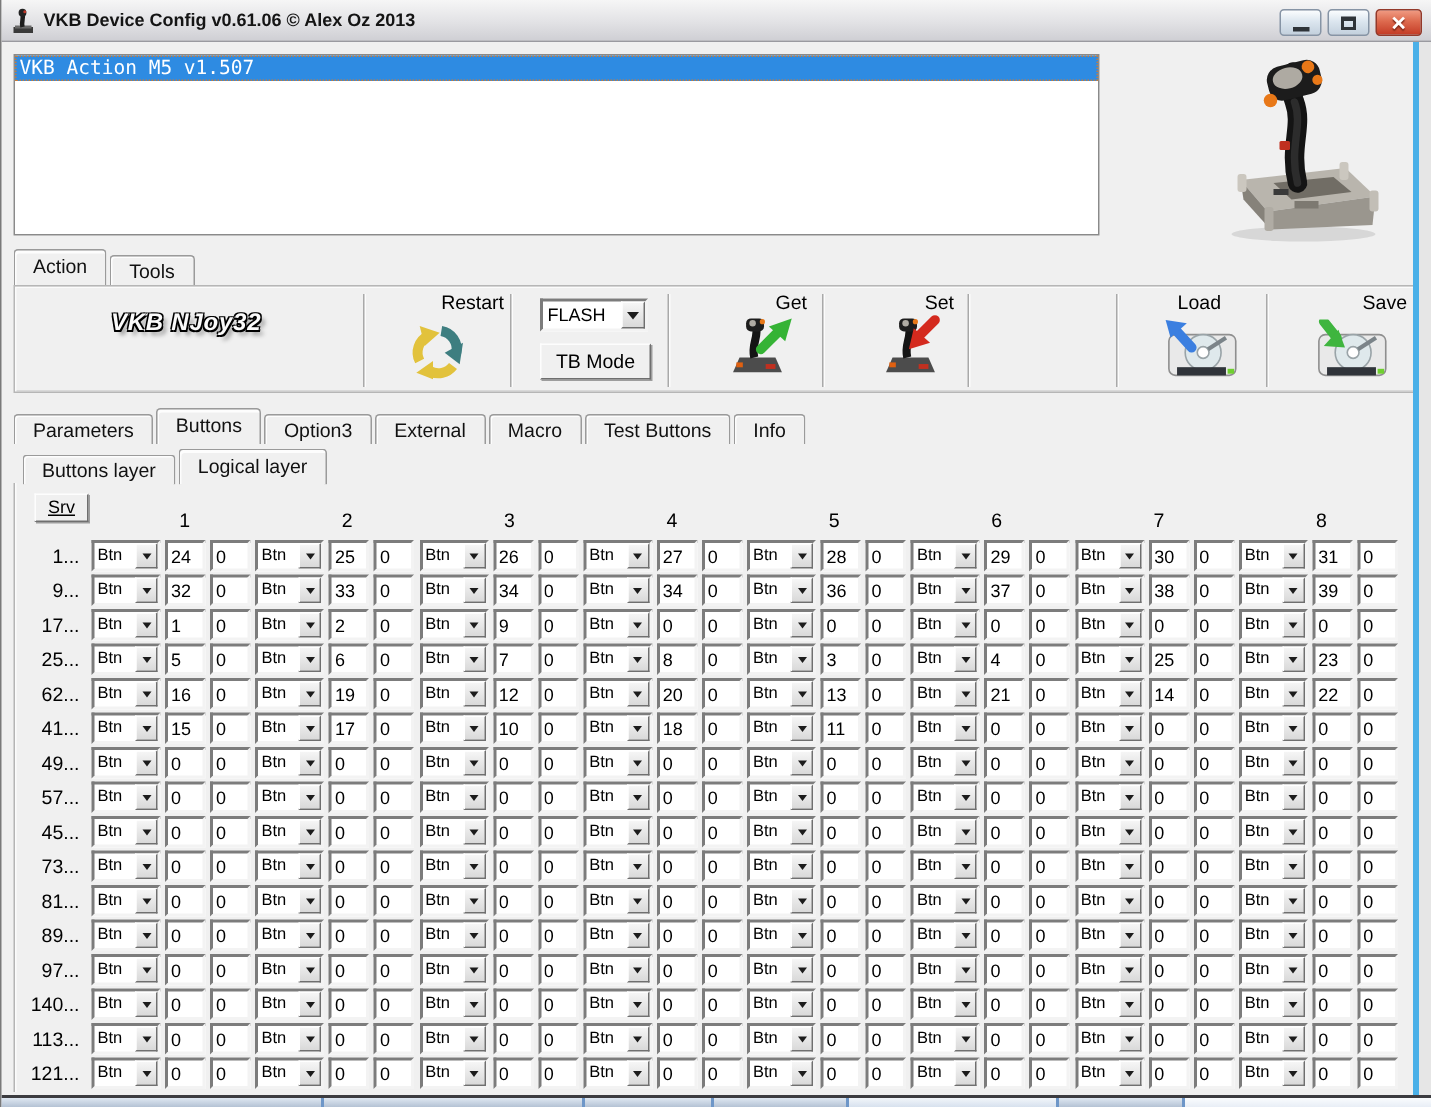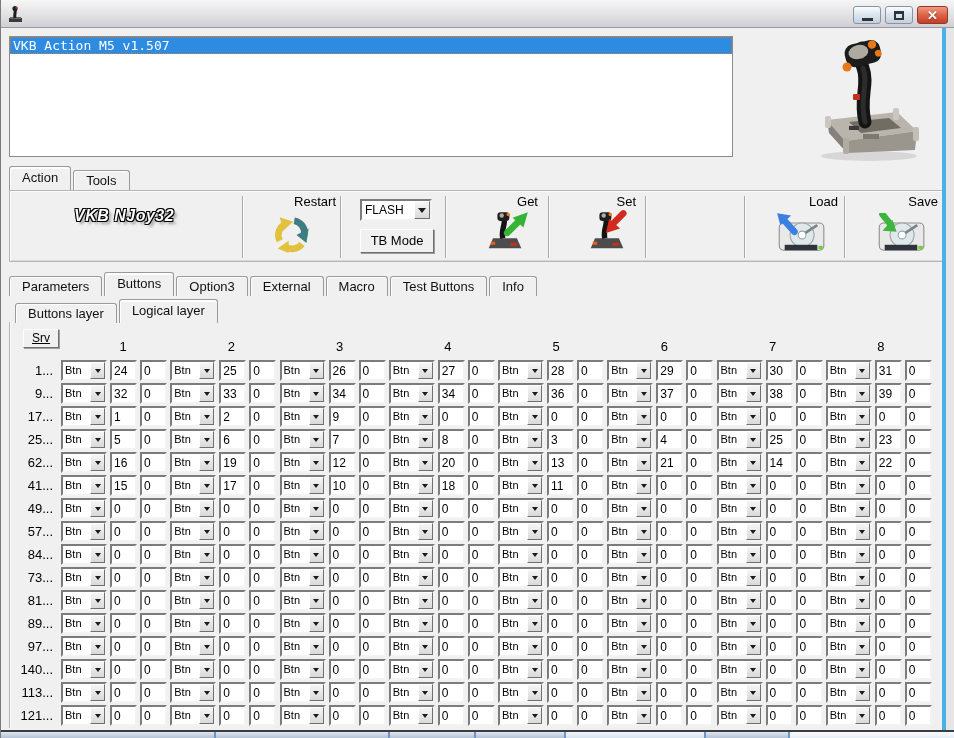--- a/index.html
+++ b/index.html
@@ -95,20 +95,21 @@
 <body>
 
 <div class="titlebar">
   <svg class="title-icon" viewBox="0 0 18 18">
     <rect x="3" y="13" width="13" height="4" fill="#3a3a3a"></rect>
     <rect x="4" y="12" width="11" height="2" fill="#6a6a6a"></rect>
     <path d="M9 13 C8 9 10 7 9 4" stroke="#1d1d1d" stroke-width="3" fill="none"></path>
     <circle cx="9" cy="3.5" r="2.6" fill="#222"></circle>
     <circle cx="10.5" cy="2.8" r="1" fill="#c0392b"></circle>
   </svg>
+  <span class="title-text">VKB Device Config v0.61.06 © Alex Oz 2013</span>
   <div class="winbtn min">
       <div class="glyph-min"></div>
     </div>
   <div class="winbtn max">
       <div class="glyph-max"></div>
     </div>
   <div class="winbtn close">
       <span class="glyph-close">✕</span>
     </div>
 </div>
@@ -194,21 +195,21 @@
     <rect x="10" y="30" width="4" height="3" fill="#e06010"></rect>
     <rect x="28" y="31" width="6" height="3" fill="#c03020"></rect>
     <path d="M21 27 C19 19 24 14 22 8" stroke="#141414" stroke-width="5" fill="none"></path>
     <rect x="16" y="3" width="11" height="8" rx="3" fill="#1e1e1e"></rect>
     <circle cx="20" cy="6" r="2" fill="#b0aca4"></circle>
     <circle cx="26" cy="5" r="1.6" fill="#e87818"></circle>
     <path d="M38 4 L28 14" stroke="#d42a1e" stroke-width="6" stroke-linecap="round"></path>
     <polygon points="22,22 25,9 35,18" fill="#d42a1e"></polygon>
   </svg>
 
-  <div class="sec-label" style="left:736px;width:92px;">Load</div>
+  <div class="sec-label" style="left:736px;width:68px;">Load</div>
   <svg class="tool-icon" style="left:766px;top:22px;" width="50" height="44" viewBox="0 0 46 40">
     <rect x="3" y="9" width="41" height="25" rx="4" fill="#e9e9e9" stroke="#8f8f8f"></rect>
     <circle cx="24" cy="20" r="11" fill="#dfe9ec" stroke="#9aa4a8"></circle>
     <circle cx="24" cy="20" r="3.6" fill="#fff" stroke="#9aa4a8"></circle>
     <path d="M38 11 L27 18" stroke="#7b8489" stroke-width="2.5"></path>
     <rect x="8" y="29" width="30" height="5" fill="#30343a"></rect>
     <rect x="39" y="30" width="4" height="3" fill="#70d030"></rect>
     <path d="M17 17 L7 6" stroke="#3b7fe0" stroke-width="6" stroke-linecap="round"></path>
     <polygon points="1,0 14,2 4,11" fill="#3b7fe0"></polygon>
   </svg>
@@ -785,21 +786,21 @@
         <div class="cell">
           <div class="combo">
             <span class="combo-text">Btn</span>
             <div class="combo-arrow"></div>
           </div>
           <input class="num" readonly="" value="0" style="">
           <input class="num" readonly="" value="0" style="">
         </div>
       </div>
       <div class="grid-row">
-        <div class="row-label">84...</div>
+        <div class="row-label">45...</div>
         <div class="cell">
           <div class="combo">
             <span class="combo-text">Btn</span>
             <div class="combo-arrow"></div>
           </div>
           <input class="num" readonly="" value="0" style="">
           <input class="num" readonly="" value="0" style="">
         </div>
         <div class="cell">
           <div class="combo">

